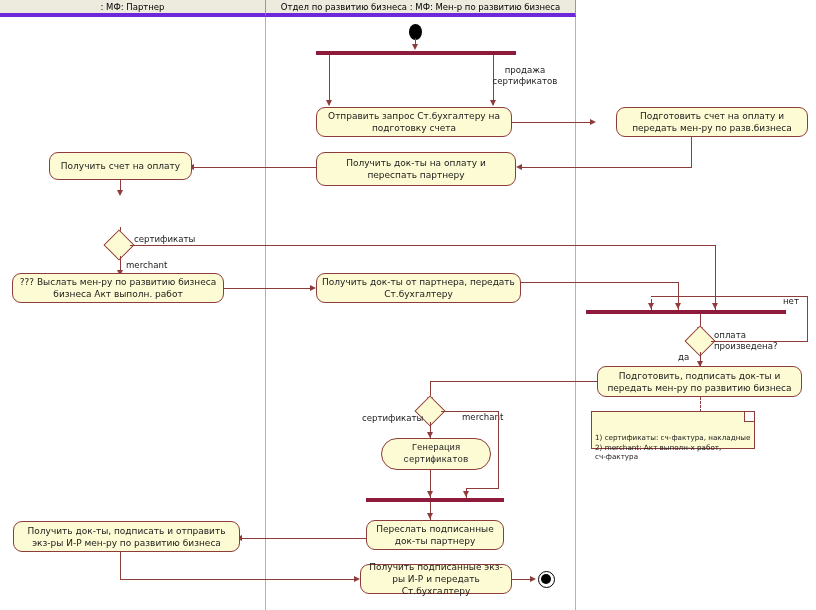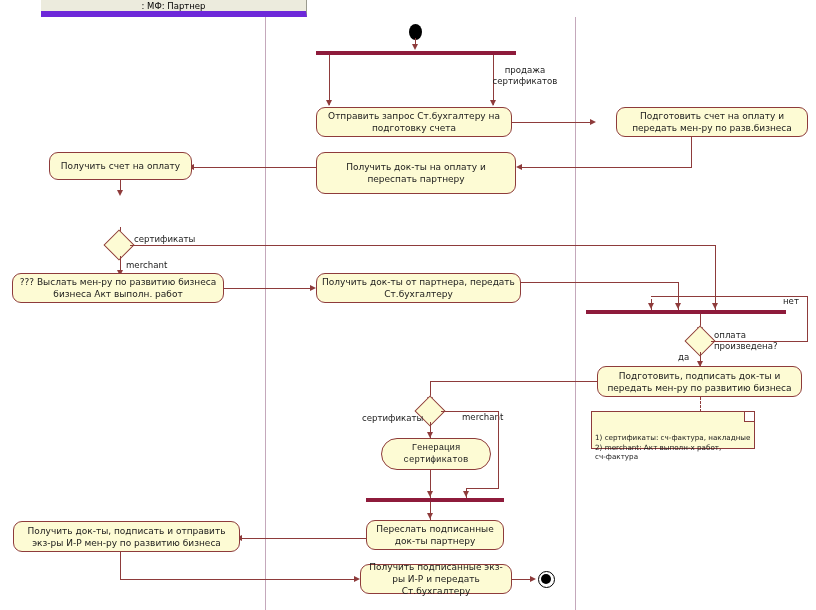--- a/index.html
+++ b/index.html
@@ -17,30 +17,29 @@
     background: #ffffff;
     overflow: hidden;
     border-bottom: 1px solid #9a9a8e;
   }
   
   .lane-header {
     position: absolute;
     top: 0;
     height: 17px;
     background: #ecebdd;
-    border-bottom: 6px solid #6d28d9;
+    border-bottom: 4px solid #6d28d9;
     box-sizing: border-box;
     display: flex;
     align-items: center;
     justify-content: center;
     font-size: 8.5px;
     color: #000000;
     white-space: nowrap;
     overflow: hidden;
-    margin-left: 41px;
   }
   .lane-header.div-right { border-right: 1px solid #9a9a8e; }
   .lane-divider {
     position: absolute;
     top: 17px;
     width: 1px;
     background: #c4a8bb;
   }
   
   .act {
@@ -158,20 +157,23 @@
   }
 </style>
 </head>
 <body>
 
 <div id="canvas">
 
   <div class="lane-header div-right" style="left:0px; width:266px;">
     <span>: МФ: Партнер</span>
   </div>
+  <div class="lane-header div-right" style="left:266px; width:310px;">
+    <span>Отдел по развитию бизнеса : МФ: Мен-р по развитию бизнеса</span>
+  </div>
 
   <div class="lane-divider" style="left:265px; height:593px;"></div>
   <div class="lane-divider" style="left:575px; height:593px;"></div>
 
   <div class="node-start" style="left:409px; top:24px;"></div>
   <div class="ln v" style="left:415px; top:38px; height:10px;"></div>
   <div class="arrow down" style="left:412px; top:44px;"></div>
 
   <div class="bar" style="left:316px; top:51px; width:200px;"></div>
 
@@ -187,21 +189,21 @@
 
   <div class="ln h" style="left:512px; top:122px; width:80px;"></div>
   <div class="arrow right" style="left:590px; top:119px;"></div>
 
   <div class="act" style="left:596px; top:107px; width:192px; height:30px;margin-left:20px;">Подготовить счет на оплату и передать мен-ру по разв.бизнеса</div>
 
   <div class="ln v" style="left:691px; top:137px; height:30px;"></div>
   <div class="ln h" style="left:520px; top:167px; width:172px;"></div>
   <div class="arrow left" style="left:516px; top:164px;"></div>
 
-  <div class="act" style="left:316px; top:152px; width:200px; height:42px;">Получить док-ты на оплату и переспать партнеру</div>
+  <div class="act" style="left:316px; top:152px; width:200px; height:34px;">Получить док-ты на оплату и переспать партнеру</div>
 
   <div class="ln h" style="left:192px; top:167px; width:124px;"></div>
   <div class="arrow left" style="left:188px; top:164px;"></div>
 
   <div class="act" style="left:49px; top:152px; width:143px; height:28px;">Получить счет на оплату</div>
 
   <div class="ln v" style="left:120px; top:180px; height:14px;"></div>
   <div class="arrow down" style="left:117px; top:190px;"></div>
 
 

